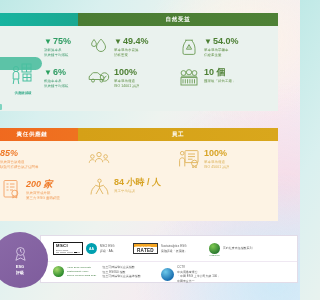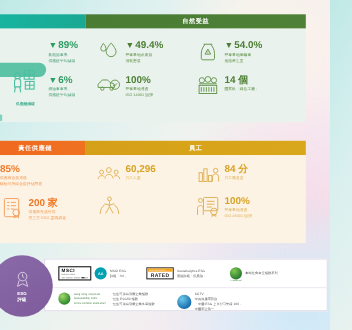--- a/index.html
+++ b/index.html
@@ -50,21 +50,21 @@
   .chip { position:absolute; left:-10px; top:78px; width:26px; height:6px; background:#7fd4c0; border-radius:1px; }
 
   
   .mid-band { position:absolute; left:-14px; top:128px; width:292px; height:13px; display:flex; }
   .band-orange { width:92px; background:linear-gradient(90deg,#f0681f,#ef7220); position:relative; }
   .band-gold { flex:1; background:linear-gradient(90deg,#d5a017,#d9a71c); position:relative; }
   .band-orange .band-title, .band-gold .band-title { font-size:5.6px; }
 
   .mid-panel { position:absolute; left:-14px; top:141px; width:292px; height:80px; background:#fdf3e4; }
   .grid3b { position:absolute; inset:0; display:grid; grid-template-columns:102px 90px 100px; padding:7px 0 0 0; }
-  .orange .big { color:#ef7a28; }
+  .orange .big { color:#ef7a28;font-style:italic; }
   .orange .sub { color:#f09a55; }
   .gold .big { color:#d8a426; }
   .gold .sub { color:#dbb055; }
 
   
   .esg-circle { position:absolute; left:-8px; top:232px; width:56px; height:56px; border-radius:50%;
     background:linear-gradient(145deg,#8b6aa8,#7e5c9c); display:flex; flex-direction:column;
     align-items:center; justify-content:center; color:#fff; z-index:3; }
   .esg-circle .lbl { font-size:4px; line-height:1.45; text-align:center; margin-top:2px; font-weight:700; }
 
@@ -124,21 +124,21 @@
       <div class="supplier-cap">供應鏈減碳</div>
     </div>
 
     <div class="grid3">
 
       <div class="col" style="padding-left:58px;">
         <div class="cell">
           <div class="txt">
             <div class="big">
               <span class="arw">▼</span>
-              <span>89%</span>
+              <span>75%</span>
             </div>
             <div class="sub" style="white-space:pre-line">新能源車系
 供應鏈平均減碳</div>
           </div>
         </div>
         <div class="cell">
           <div class="txt">
             <div class="big">
               <span class="arw">▼</span>
               <span>6%</span>
@@ -210,21 +210,21 @@
               <circle cx="5.5" cy="4" r="2.4"></circle>
                 <circle cx="11" cy="3.2" r="2.6"></circle>
                 <circle cx="16.5" cy="4" r="2.4"></circle>
               <path d="M3 7.2h16"></path>
               <rect x="3" y="8.6" width="16" height="7.4"></rect>
               <path d="M5 10.2v4.2M7.3 10.2v4.2M9.6 10.2v4.2M11.9 10.2v4.2M14.2 10.2v4.2M16.5 10.2v4.2"></path>
             </svg>
           </div>
           <div class="txt">
             <div class="big">
-              <span>14 個</span>
+              <span>10 個</span>
             </div>
             <div class="sub" style="white-space:pre-line">國家級「綠色工廠」</div>
           </div>
         </div>
       </div>
 
     </div>
   </div>
 
   <div class="mid-band">
@@ -273,57 +273,40 @@
           <div class="ico">
             <svg width="23" height="15" viewBox="0 0 23 15" fill="none" stroke="#dfb25a" stroke-width=".9">
               <circle cx="11.5" cy="3.4" r="2.3"></circle>
                 <path d="M7.6 11.4c0-2.2 1.7-3.9 3.9-3.9s3.9 1.7 3.9 3.9"></path>
               <circle cx="4.6" cy="5.4" r="1.9"></circle>
                 <path d="M1.3 12c0-1.9 1.4-3.3 3.3-3.3 .8 0 1.5.25 2.05.67"></path>
               <circle cx="18.4" cy="5.4" r="1.9"></circle>
                 <path d="M21.7 12c0-1.9-1.4-3.3-3.3-3.3-.8 0-1.5.25-2.05.67"></path>
             </svg>
           </div>
-          <div class="txt">
-            <div class="big">
-              <span>60,296</span>
-            </div>
-            <div class="sub" style="white-space:pre-line">員工人數</div>
-          </div>
         </div>
         <div class="cell">
           <div class="ico">
             <svg width="21" height="18" viewBox="0 0 21 18" fill="none" stroke="#dfb25a" stroke-width=".9">
               <circle cx="10.5" cy="2.8" r="1.7"></circle>
                 <path d="M10.5 5v5M10.5 10l-3.5 6M10.5 10l3.5 6"></path>
               <path d="M6.2 7.2l4.3 1.4 4.3-1.4"></path>
               <path d="M2 16.5c0-4.1 2.2-7 4.2-8.4M19 16.5c0-4.1-2.2-7-4.2-8.4"></path>
             </svg>
           </div>
+          <div class="txt">
+            <div class="big">
+              <span>84 小時 / 人</span>
+            </div>
+            <div class="sub" style="white-space:pre-line">員工平均培訓</div>
+          </div>
         </div>
       </div>
 
       <div class="col gold">
-        <div class="cell">
-          <div class="ico">
-            <svg width="21" height="17" viewBox="0 0 21 17" fill="none" stroke="#dfb25a" stroke-width=".9">
-              <rect x="2" y="7" width="3" height="8"></rect>
-                <rect x="6.3" y="3.5" width="3" height="11.5"></rect>
-              <rect x="10.6" y="9.6" width="3" height="5.4"></rect>
-              <circle cx="17" cy="5" r="2"></circle>
-                <path d="M14.2 15v-4.2c0-1.5 1.2-2.6 2.8-2.6s2.8 1.1 2.8 2.6V15"></path>
-            </svg>
-          </div>
-          <div class="txt">
-            <div class="big">
-              <span>84 分</span>
-            </div>
-            <div class="sub" style="white-space:pre-line">員工滿意度</div>
-          </div>
-        </div>
         <div class="cell">
           <div class="ico">
             <svg width="22" height="19" viewBox="0 0 22 19" fill="none" stroke="#dfb25a" stroke-width=".9">
               <rect x="7" y="1.6" width="13" height="12" rx=".8"></rect>
               <path d="M10 5h7M10 7.6h7M10 10.2h4.5"></path>
               <circle cx="4.2" cy="4.2" r="1.8"></circle>
                 <path d="M1.6 17.4v-6c0-1.5 1.1-2.6 2.6-2.6s2.6 1.1 2.6 2.6v6"></path>
               <circle cx="16.5" cy="14.2" r="3"></circle>
                 <path d="M15.1 16.5l-.5 2.3 1.9-1 1.9 1-.5-2.3"></path>
             </svg>

